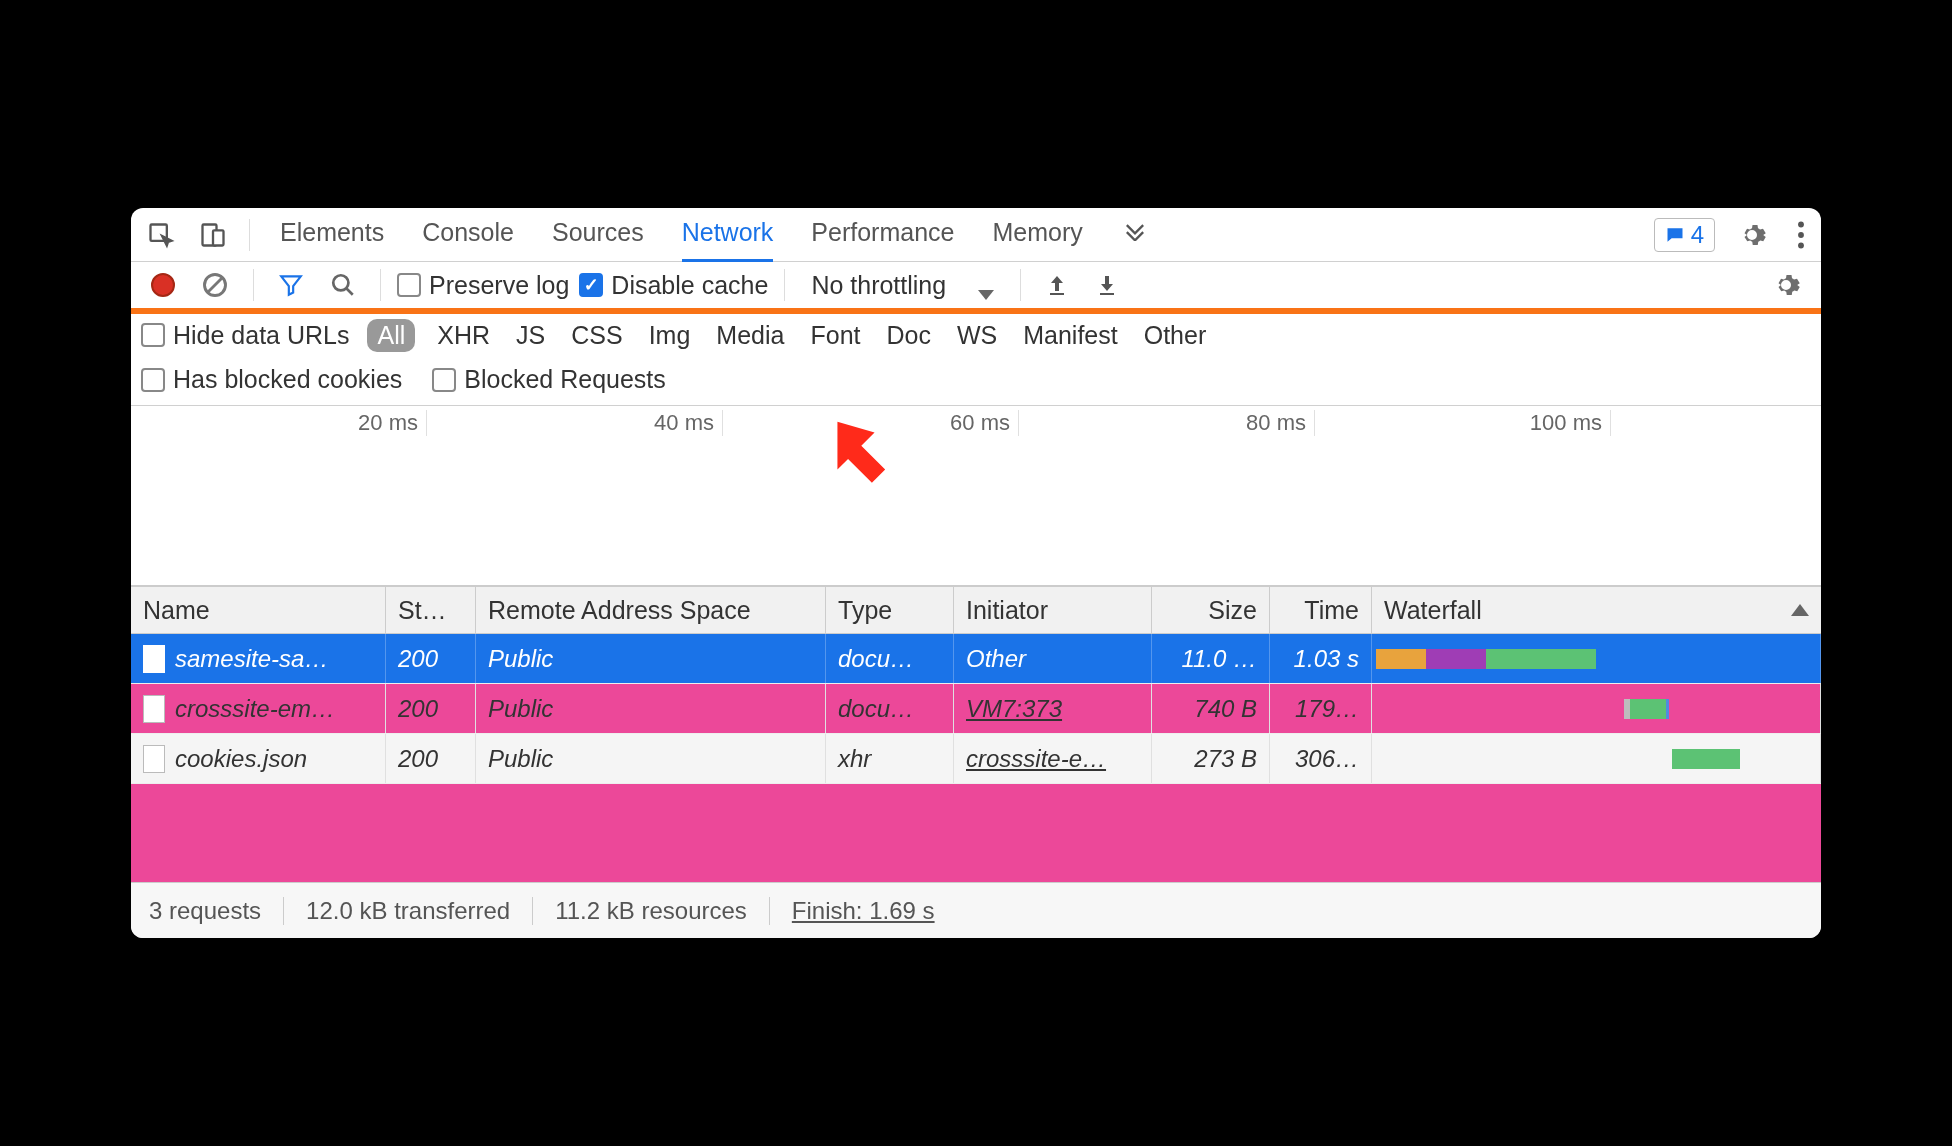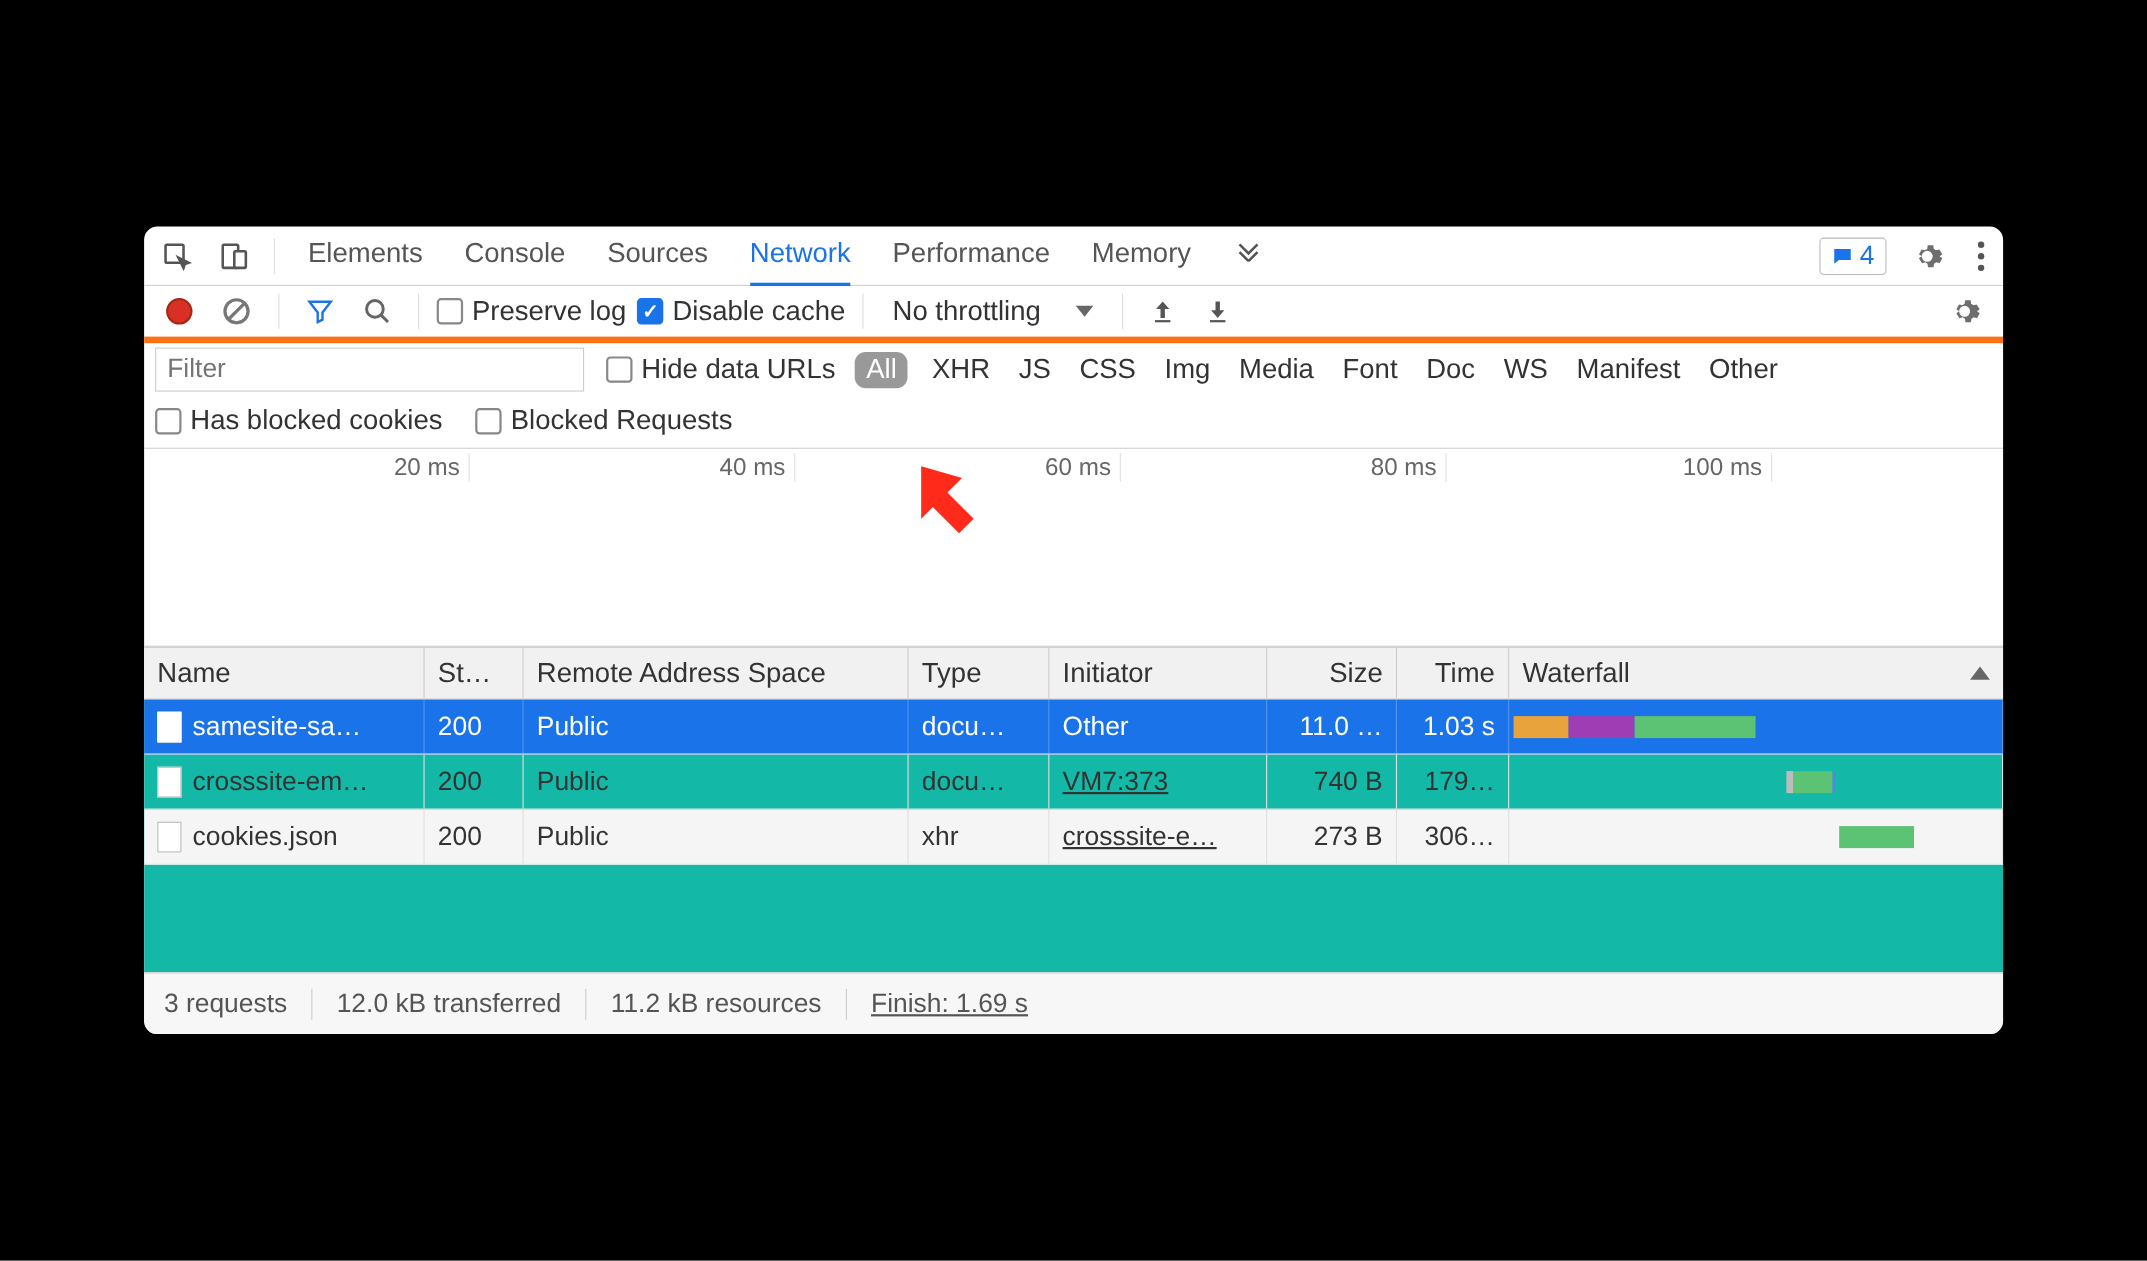--- a/index.html
+++ b/index.html
@@ -114,21 +114,21 @@
     display: inline-flex; align-items: center; justify-content: center;
     background: #fff;
   }
   .checkbox.checked {
     background: #1a73e8; border-color: #1a73e8;
   }
   .checkbox.checked::after {
     content: "✓"; color: #fff; font-size: 18px; font-weight: bold;
   }
   .throttle {
-    display: flex; align-items: center; gap: 12px;
+    display: flex; align-items: flex-end; gap: 12px;
     padding: 2px 10px;
   }
   .arrow-down {
     width: 0; height: 0;
     border-left: 8px solid transparent;
     border-right: 8px solid transparent;
     border-top: 10px solid #666;
     margin-left: 20px;
   }
   .filter-row {
@@ -212,21 +212,21 @@
   }
   .col:last-child { border-right: none; }
   .c-name { width: 255px; }
   .c-status { width: 90px; }
   .c-ras { width: 350px; }
   .c-type { width: 128px; }
   .c-init { width: 198px; }
   .c-size { width: 118px; justify-content: flex-end;}
   .c-time { width: 102px; justify-content: flex-end;}
   .c-waterfall { flex: 1; position: relative;}
-  .table-body { height: 248px; overflow: auto; background: #14b8a6; }
+  .table-body { height: 248px; overflow: auto; background: #ec4899; font-style: italic; }
   .row {
     display: flex;
     height: 50px;
     align-items: center;
     font-size: 24px;
     color: #333;
     border-bottom: 1px solid #eee;
   }
   .row.selected { background: #1a73e8; color: #fff; }
   .row.alt { background: #f5f5f5; }
@@ -390,21 +390,20 @@
         </svg>
     </div>
     <div style="margin-left:auto" class="icon-btn">
       <svg width="30" height="30" viewBox="0 0 24 24" fill="#555">
           <path d="M12 8a4 4 0 100 8 4 4 0 000-8zm9 4l2 1.5-2 3.5-2.4-.6a7 7 0 01-1.6 1l-.4 2.6h-4l-.4-2.6a7 7 0 01-1.6-1L8.2 17 6 13.5 8 12l-2-1.5L8 7l2.4.6a7 7 0 011.6-1L12.4 4h4l.4 2.6a7 7 0 011.6 1L20.8 7 23 10.5 21 12z" opacity="0.85"></path>
         </svg>
     </div>
   </div>
 
   <div class="filter-row">
-    <input class="filter-input" placeholder="Filter" style="">
     <div class="chip-row">
       <label class="check-row">
         <span class="checkbox"></span>
           <span>Hide data URLs</span>
       </label>
       <span class="chip pill">All</span>
       <span class="chip">XHR</span>
       <span class="chip">JS</span>
       <span class="chip">CSS</span>
       <span class="chip">Img</span>

